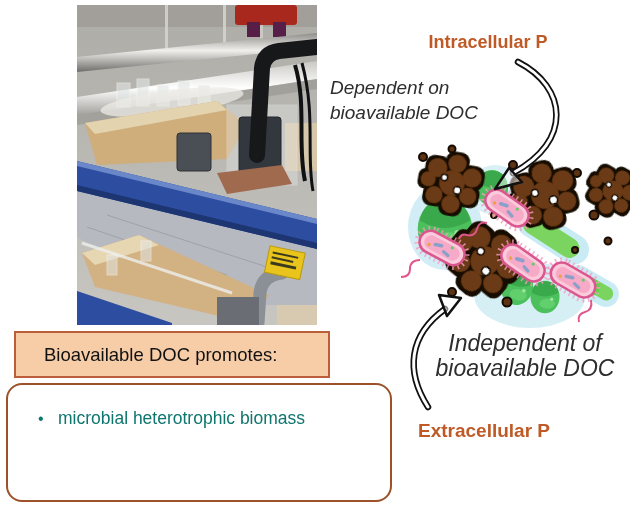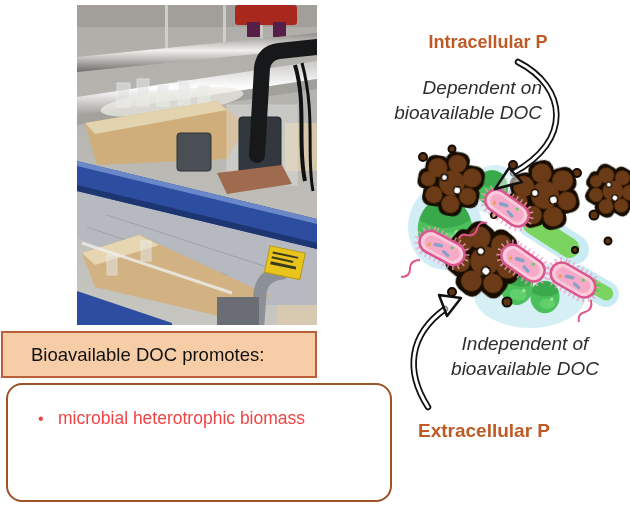--- a/index.html
+++ b/index.html
@@ -6,35 +6,35 @@
   .canvas{
     position:relative;width:630px;height:506px;background:#ffffff;overflow:hidden;
     font-family:"Liberation Sans",sans-serif;color:#1a1a1a;
   }
   .abs{position:absolute;}
   
   .photo{left:77px;top:5px;width:240px;height:320px;overflow:hidden;}
   
   .lbl-intra{left:397px;top:32px;width:182px;text-align:center;
     font-weight:700;font-size:18px;color:#bf5a26;z-index:5;}
-  .dep-text{left:330px;top:75px;width:212px;text-align:right;font-style:italic;
+  .dep-text{left:330px;top:75px;width:212px;text-align:left;font-style:italic;
     font-size:19px;line-height:25px;color:#2e2e2e;z-index:5;}
   .indep-text{left:422px;top:331px;width:206px;text-align:center;font-style:italic;
-    font-size:19px;line-height:25px;color:#2e2e2e;z-index:5;}
+    font-size:23px;line-height:25px;color:#2e2e2e;z-index:5;}
   .lbl-extra{left:396px;top:420px;width:176px;text-align:center;
     font-weight:700;font-size:19px;color:#bf5a26;z-index:5;}
   .diagram-art{left:395px;top:45px;width:235px;height:375px;z-index:3;}
   
-  .promo-box{left:1px;top:331px;width:316px;height:47px;box-sizing:border-box;
+  .promo-box{left:14px;top:331px;width:316px;height:47px;box-sizing:border-box;
     background:#f7cda8;border:2px solid #bc5d3b;display:flex;align-items:center;
     padding-left:28px;font-size:18.5px;color:#111;z-index:6;}
   .list-box{left:6px;top:383px;width:386px;height:119px;box-sizing:border-box;
     background:#ffffff;border:2px solid #9c5128;border-radius:16px;z-index:6;}
   .list-box ul{list-style:none;margin:0;padding:20px 0 0 30px;}
-  .list-box li{font-size:17.5px;line-height:26.5px;color:#ef4444;white-space:nowrap;}
+  .list-box li{font-size:17.5px;line-height:26.5px;color:#0f766e;white-space:nowrap;}
   .list-box .dot{display:inline-block;width:20px;font-size:16px;}
 </style>
 </head>
 <body>
 
 <div class="canvas">
 
   <div class="abs photo">
     <svg width="240" height="320" viewBox="0 0 240 320">
       <defs>

